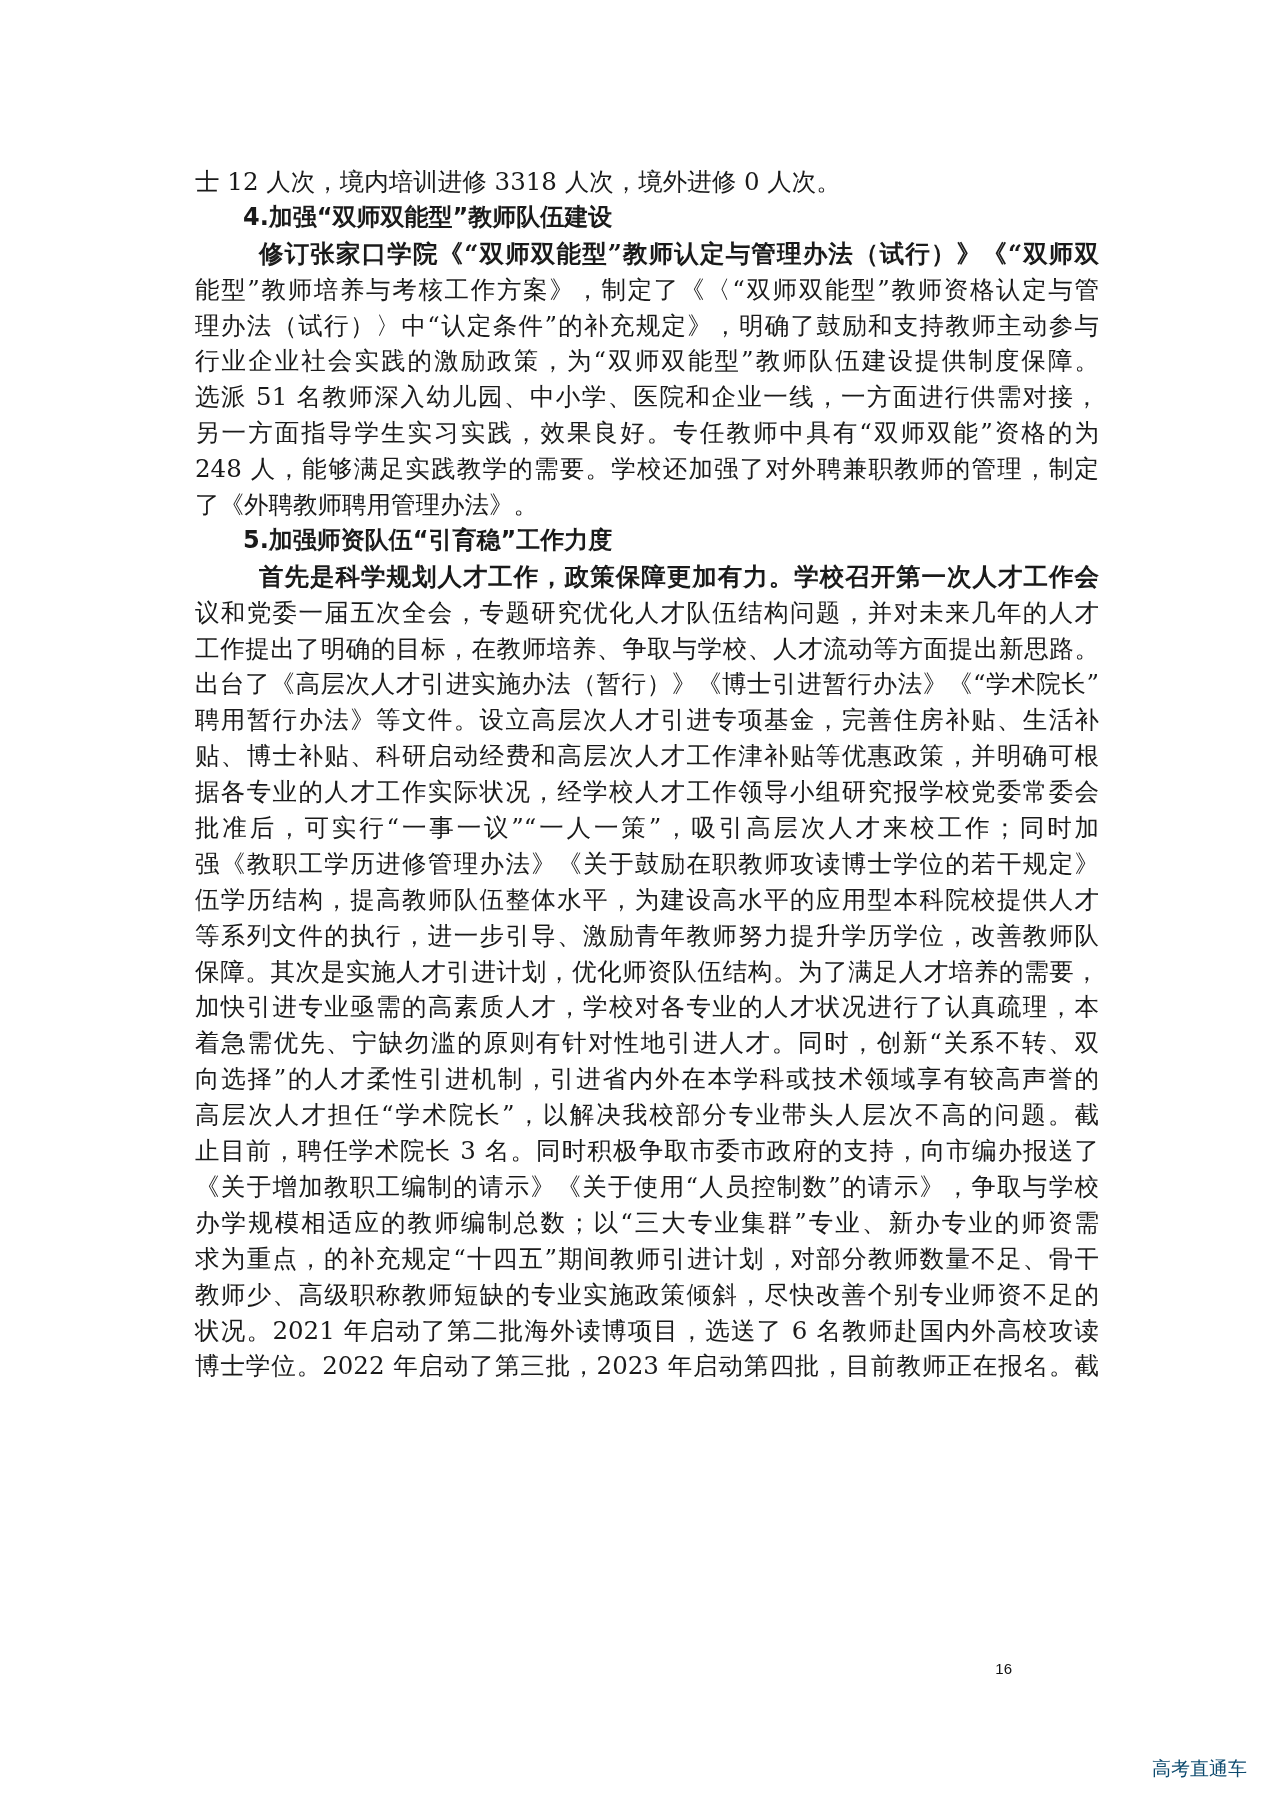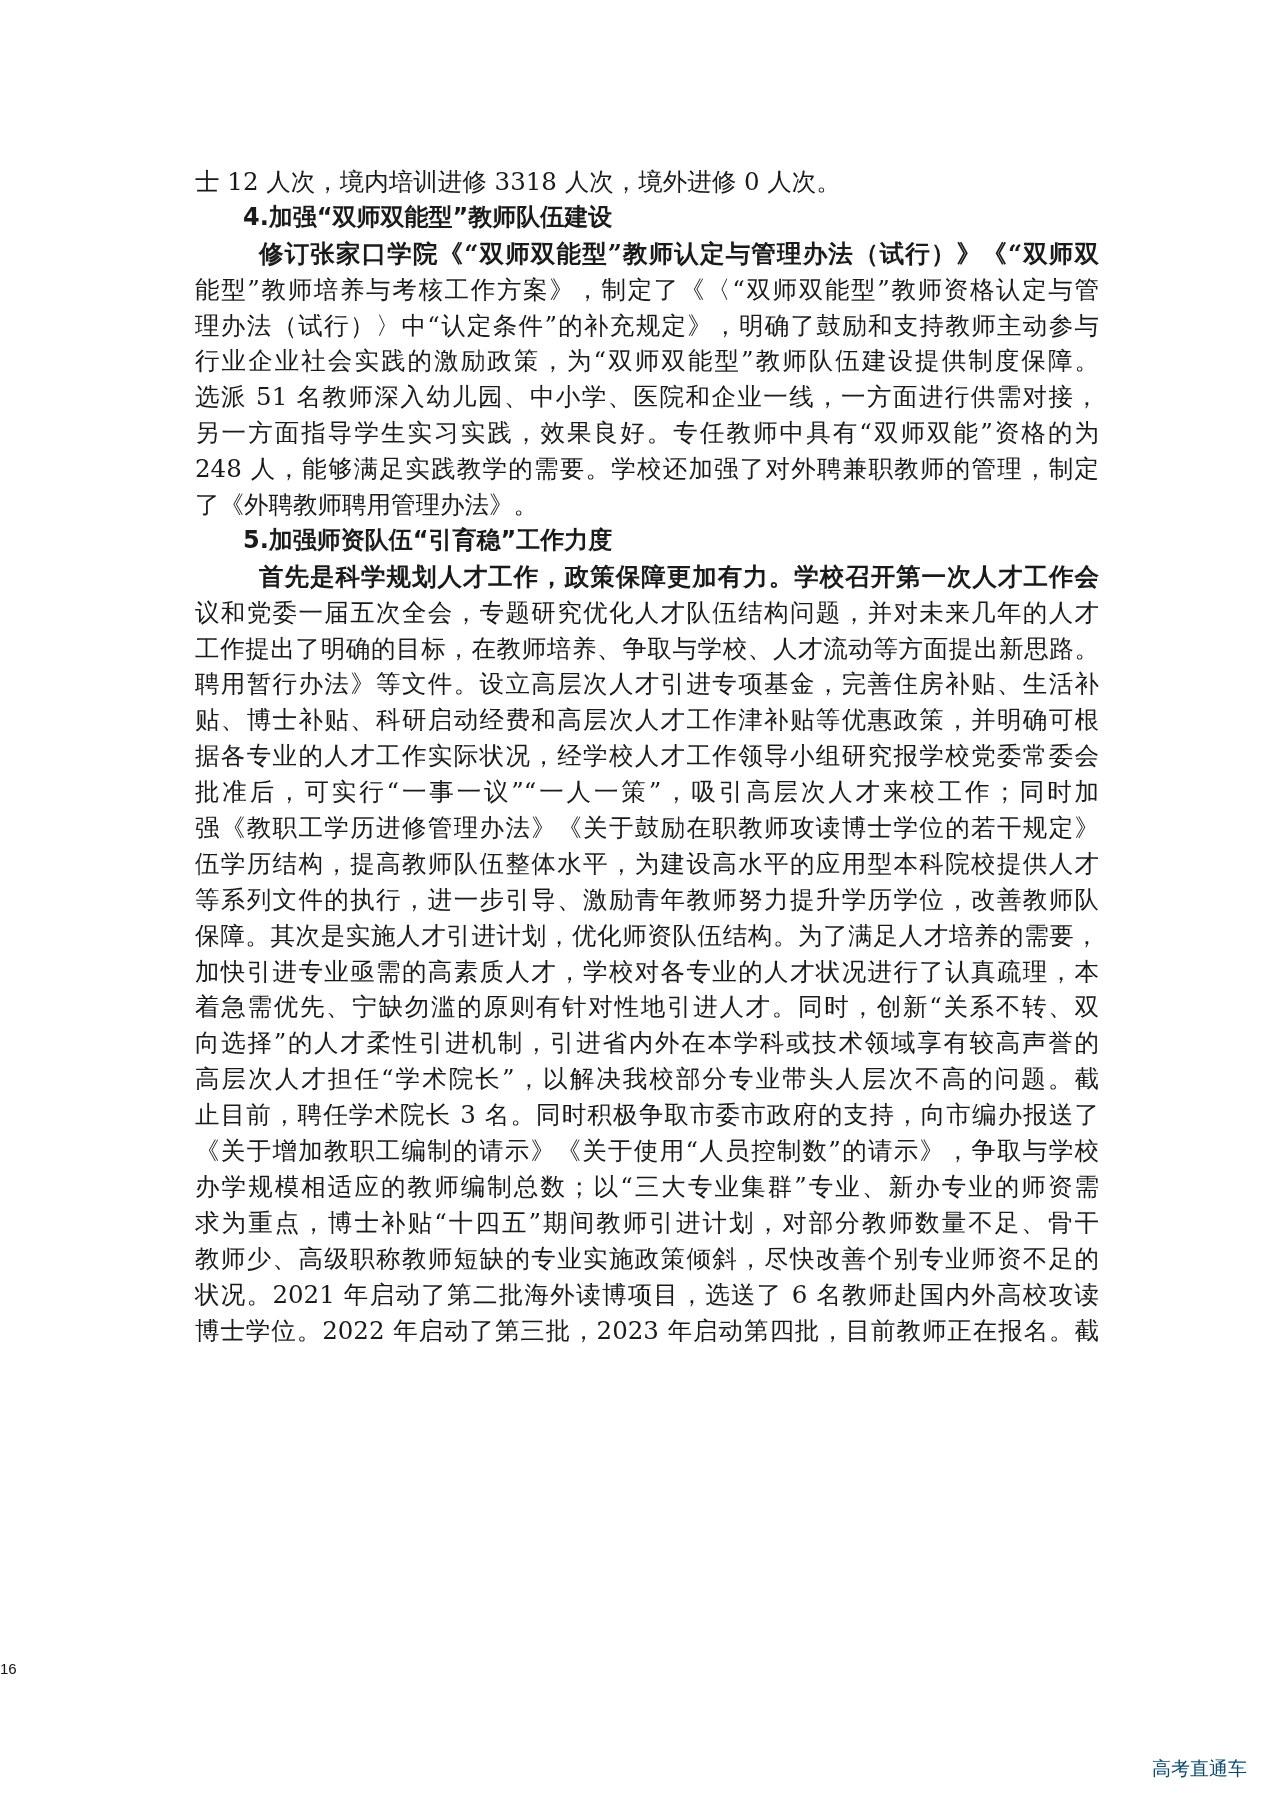--- a/index.html
+++ b/index.html
@@ -42,21 +42,21 @@
   }
   .indent {
     padding-left: 64px;
     font-weight: bold;
   }
   .page-number {
     position: absolute;
     left: 0;
     width: 1012px;
     top: 1660px;
-    text-align: left;
+    text-align: right;
     font-family: "Liberation Sans", "DejaVu Sans", sans-serif;
     font-size: 15px;
     color: #111;
   }
   .watermark {
     position: absolute;
     right: 33px;
     top: 1756px;
     font-family: "DejaVu Sans", "Liberation Sans", sans-serif;
     font-size: 19px;
@@ -74,36 +74,37 @@
   <div class="line">理办法（试行）〉中“认定条件”的补充规定》，明确了鼓励和支持教师主动参与</div>
   <div class="line">行业企业社会实践的激励政策，为“双师双能型”教师队伍建设提供制度保障。</div>
   <div class="line">选派 51 名教师深入幼儿园、中小学、医院和企业一线，一方面进行供需对接，</div>
   <div class="line">另一方面指导学生实习实践，效果良好。专任教师中具有“双师双能”资格的为</div>
   <div class="line">248 人，能够满足实践教学的需要。学校还加强了对外聘兼职教师的管理，制定</div>
   <div class="line last">了《外聘教师聘用管理办法》。</div>
   <div class="line heading">5.加强师资队伍“引育稳”工作力度</div>
   <div class="line indent">首先是科学规划人才工作，政策保障更加有力。学校召开第一次人才工作会</div>
   <div class="line">议和党委一届五次全会，专题研究优化人才队伍结构问题，并对未来几年的人才</div>
   <div class="line">工作提出了明确的目标，在教师培养、争取与学校、人才流动等方面提出新思路。</div>
+  <div class="line">出台了《高层次人才引进实施办法（暂行）》《博士引进暂行办法》《“学术院长”</div>
   <div class="line">聘用暂行办法》等文件。设立高层次人才引进专项基金，完善住房补贴、生活补</div>
   <div class="line">贴、博士补贴、科研启动经费和高层次人才工作津补贴等优惠政策，并明确可根</div>
   <div class="line">据各专业的人才工作实际状况，经学校人才工作领导小组研究报学校党委常委会</div>
   <div class="line">批准后，可实行“一事一议”“一人一策”，吸引高层次人才来校工作；同时加</div>
   <div class="line">强《教职工学历进修管理办法》《关于鼓励在职教师攻读博士学位的若干规定》</div>
   <div class="line">伍学历结构，提高教师队伍整体水平，为建设高水平的应用型本科院校提供人才</div>
   <div class="line">等系列文件的执行，进一步引导、激励青年教师努力提升学历学位，改善教师队</div>
   <div class="line">保障。其次是实施人才引进计划，优化师资队伍结构。为了满足人才培养的需要，</div>
   <div class="line">加快引进专业亟需的高素质人才，学校对各专业的人才状况进行了认真疏理，本</div>
   <div class="line">着急需优先、宁缺勿滥的原则有针对性地引进人才。同时，创新“关系不转、双</div>
   <div class="line">向选择”的人才柔性引进机制，引进省内外在本学科或技术领域享有较高声誉的</div>
   <div class="line">高层次人才担任“学术院长”，以解决我校部分专业带头人层次不高的问题。截</div>
   <div class="line">止目前，聘任学术院长 3 名。同时积极争取市委市政府的支持，向市编办报送了</div>
   <div class="line">《关于增加教职工编制的请示》《关于使用“人员控制数”的请示》，争取与学校</div>
   <div class="line">办学规模相适应的教师编制总数；以“三大专业集群”专业、新办专业的师资需</div>
-  <div class="line">求为重点，博士补贴“十四五”期间教师引进计划，对部分教师数量不足、骨干</div>
+  <div class="line">求为重点，的补充规定“十四五”期间教师引进计划，对部分教师数量不足、骨干</div>
   <div class="line">教师少、高级职称教师短缺的专业实施政策倾斜，尽快改善个别专业师资不足的</div>
   <div class="line">状况。2021 年启动了第二批海外读博项目，选送了 6 名教师赴国内外高校攻读</div>
   <div class="line">博士学位。2022 年启动了第三批，2023 年启动第四批，目前教师正在报名。截</div>
 </div>
 
 <div class="page-number">16</div>
 
 <div class="watermark">高考直通车</div>
 
 </body></html>

